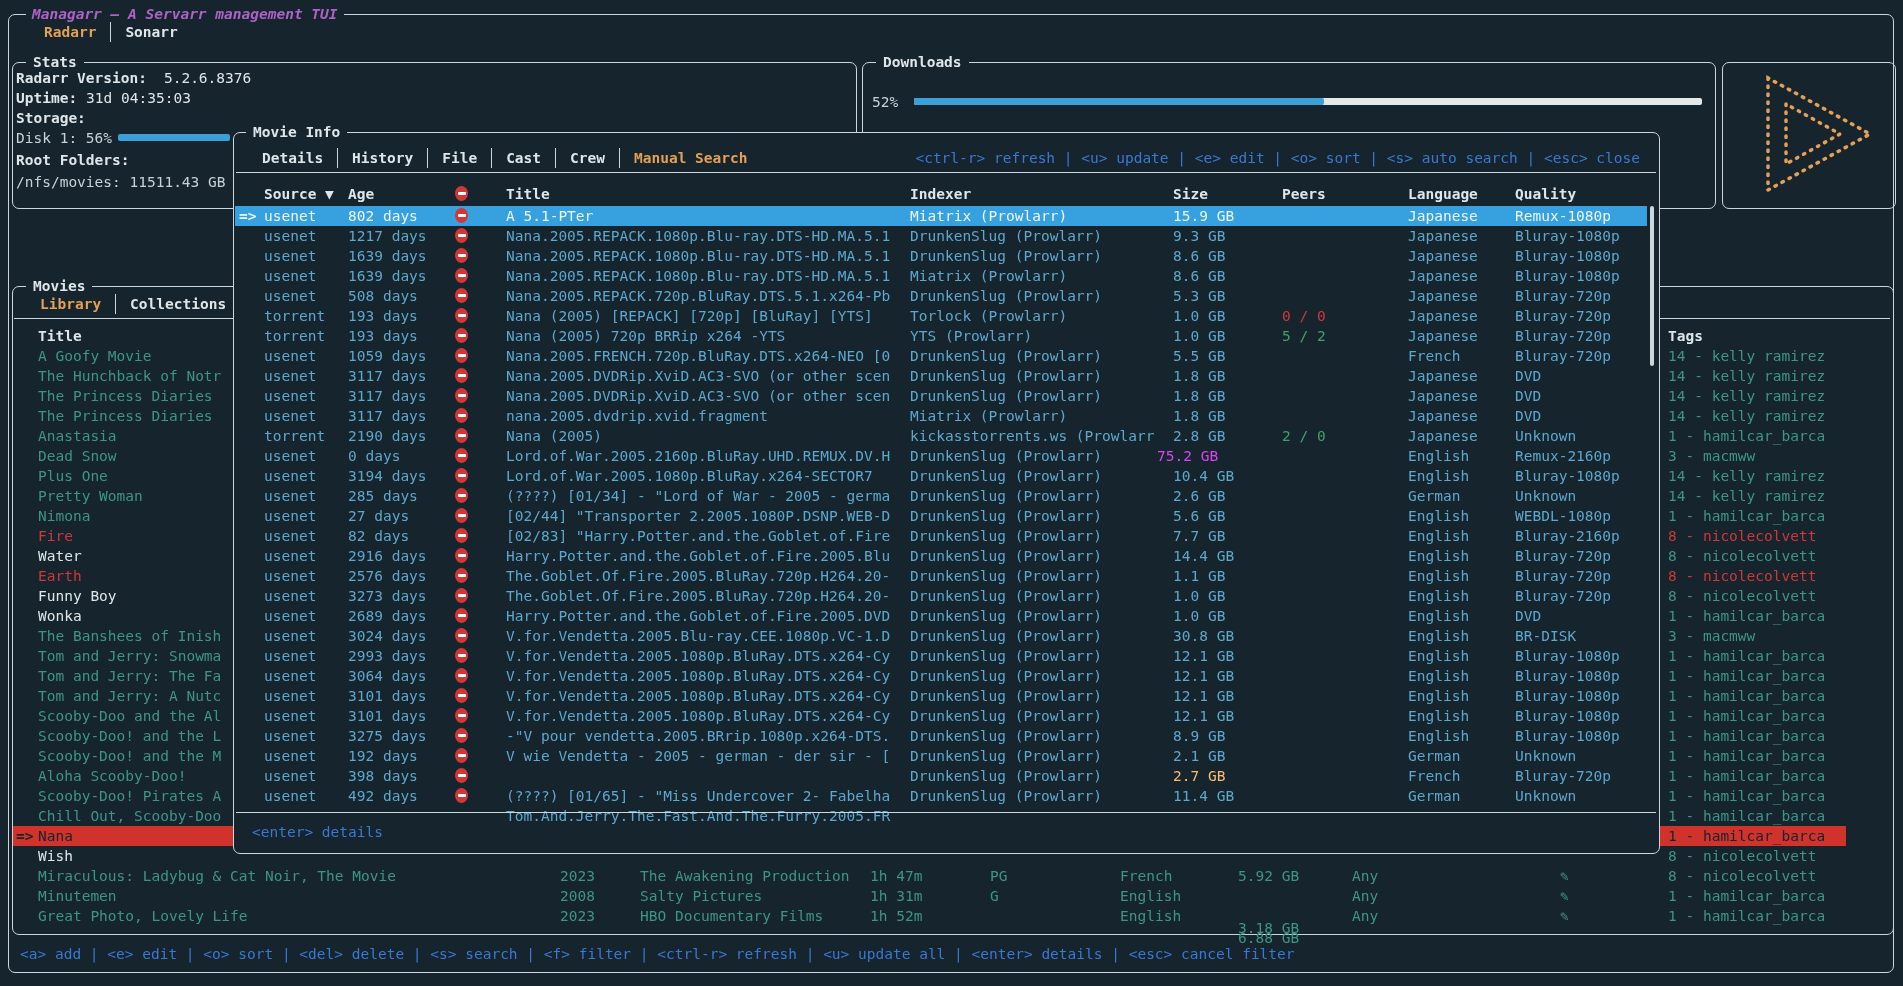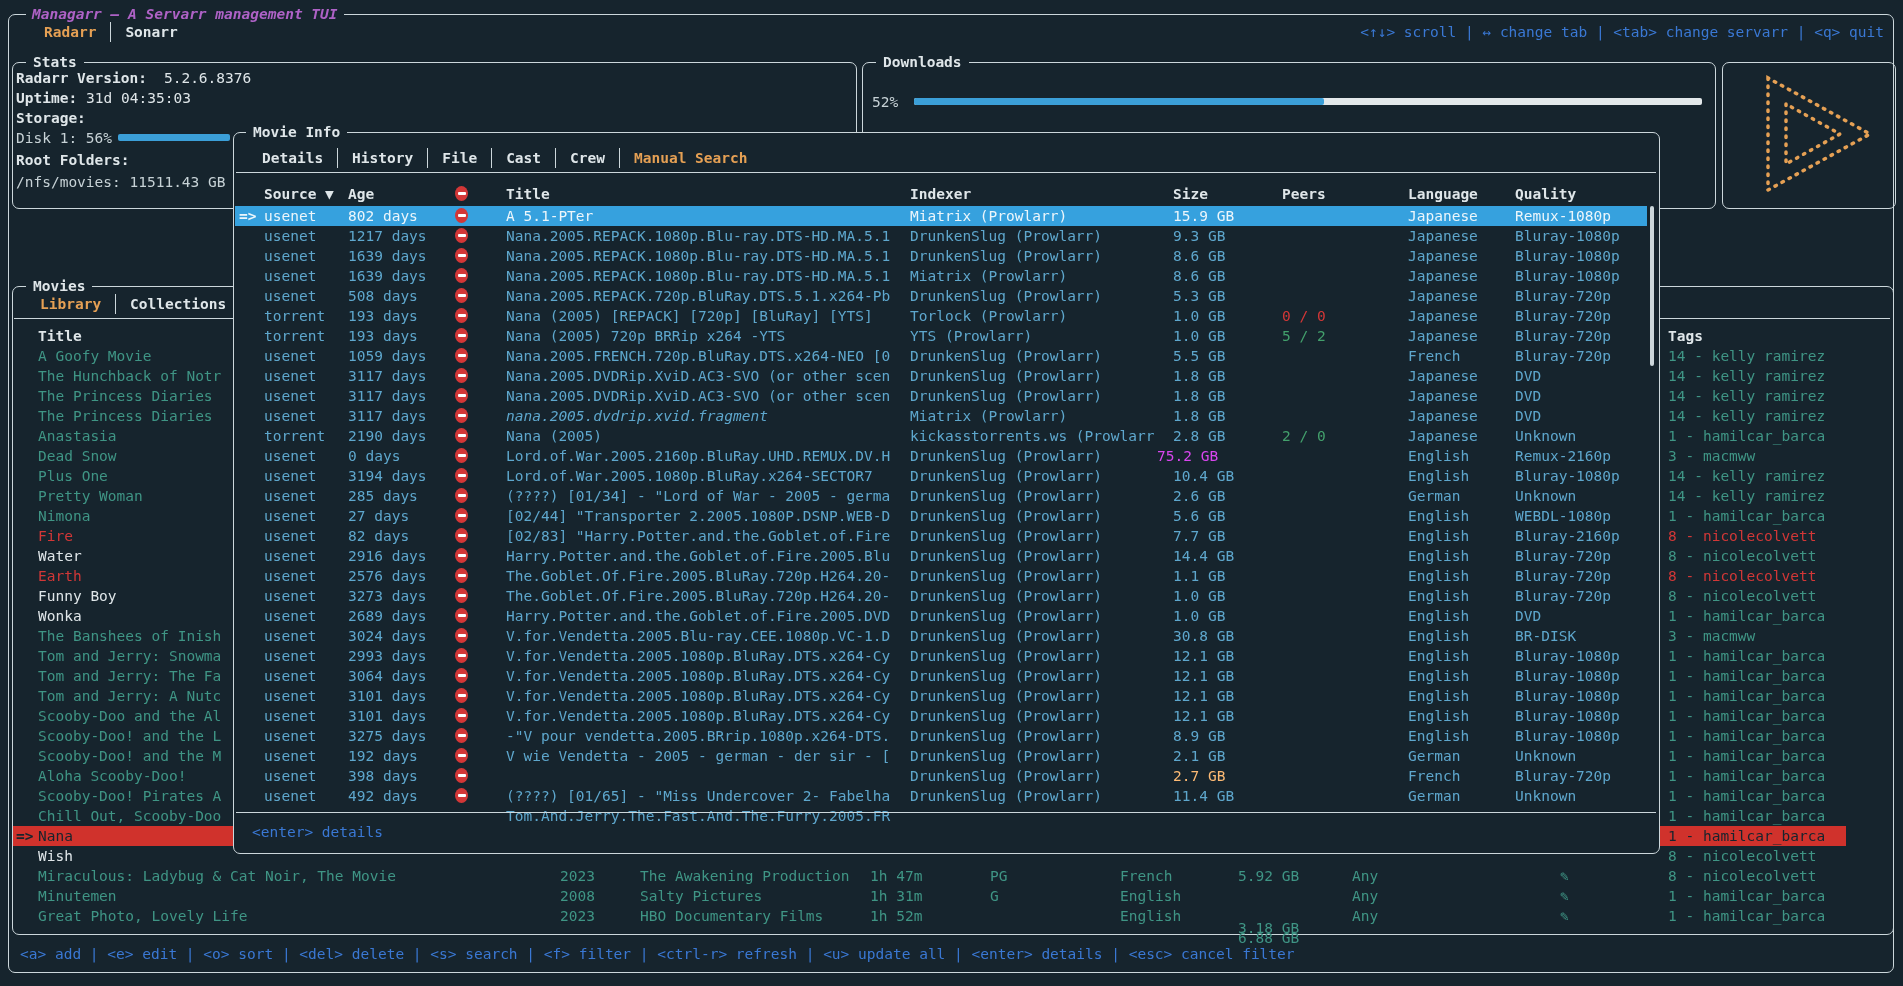--- a/index.html
+++ b/index.html
@@ -32,21 +32,20 @@
   <div id="layer-base">
 
     <div class="panel" style="left:8px;top:14px;width:1884px;height:957px"></div>
     <div class="abs b" style="left:26px;top:4px;background:var(--bg);padding:0 6px;font-style:italic;color:var(--purple)">Managarr – A Servarr management TUI</div>
 
     <div class="tabs" style="left:44px;top:22px">
       <span class="tab" style="color:var(--orange)">Radarr</span>
       <span class="vdiv"></span>
       <span class="tab">Sonarr</span>
     </div>
-    <div class="abs" style="right:19px;top:22px;color:var(--blue)">&lt;↑↓&gt; scroll | ↔ change tab | &lt;tab&gt; change servarr | &lt;q&gt; quit</div>
 
     <div class="panel" style="left:12px;top:62px;width:843px;height:145px"></div>
     <div class="panel-title" style="left:26px;top:52px">Stats</div>
     <div class="abs" style="left:16px;top:68px"><span class="b">Radarr Version:</span><span style="margin-left:17px">5.2.6.8376</span></div>
     <div class="abs" style="left:16px;top:88px"><span class="b">Uptime:</span><span style="margin-left:9px">31d 04:35:03</span></div>
     <div class="abs b" style="left:16px;top:108px">Storage:</div>
     <div class="abs" style="left:16px;top:128px;color:var(--dim)">Disk 1: 56%</div>
     <div class="abs" style="left:118px;top:134px;width:112px;height:7px;background:var(--pblue);border-radius:2px"></div>
     <div class="abs b" style="left:16px;top:150px">Root Folders:</div>
     <div class="abs" style="left:16px;top:172px;color:var(--dim)">/nfs/movies: 11511.43 GB</div>
@@ -166,20 +165,21 @@
         <div class="abs" style="left: 1668px; top: 906px; color: rgb(63, 149, 133);">1 - hamilcar_barca</div>
       </div>
 
     <div class="abs" style="left:20px;top:944px;color:var(--blue)">&lt;a&gt; add | &lt;e&gt; edit | &lt;o&gt; sort | &lt;del&gt; delete | &lt;s&gt; search | &lt;f&gt; filter | &lt;ctrl-r&gt; refresh | &lt;u&gt; update all | &lt;enter&gt; details | &lt;esc&gt; cancel filter</div>
   </div>
 
   <div id="modal-bg" class="panel" style="left:233px;top:132px;width:1425px;height:720px"></div>
   <div id="layer-modal">
     <div class="panel-title" style="left:246px;top:122px">Movie Info</div>
     <div class="tabs" id="modal-tabs" style="left:262px;top:148px"><span class="tab">Details</span><span class="vdiv"></span><span class="tab">History</span><span class="vdiv"></span><span class="tab">File</span><span class="vdiv"></span><span class="tab">Cast</span><span class="vdiv"></span><span class="tab">Crew</span><span class="vdiv"></span><span class="tab" style="color: rgb(229, 160, 84);">Manual Search</span></div>
+    <div class="abs" style="right:263px;top:148px;color:var(--blue)">&lt;ctrl-r&gt; refresh | &lt;u&gt; update | &lt;e&gt; edit | &lt;o&gt; sort | &lt;s&gt; auto search | &lt;esc&gt; close</div>
     <div class="hline" style="left:236px;top:172px;width:1420px"></div>
     <div id="modal-header">
         <div class="abs b" style="left: 264px; top: 184px; color: rgb(223, 230, 233);">Source ▼</div>
         <div class="abs b" style="left: 348px; top: 184px; color: rgb(223, 230, 233);">Age</div>
         <div class="noentry" style="left: 455px; top: 186px;"></div>
         <div class="abs b" style="left: 506px; top: 184px; color: rgb(223, 230, 233);">Title</div>
         <div class="abs b" style="left: 910px; top: 184px; color: rgb(223, 230, 233);">Indexer</div>
         <div class="abs b" style="left: 1173px; top: 184px; color: rgb(223, 230, 233);">Size</div>
         <div class="abs b" style="left: 1282px; top: 184px; color: rgb(223, 230, 233);">Peers</div>
         <div class="abs b" style="left: 1408px; top: 184px; color: rgb(223, 230, 233);">Language</div>
@@ -266,21 +266,21 @@
         <div class="abs" style="left: 348px; top: 386px; color: rgb(94, 167, 205);">3117 days</div>
         <div class="noentry" style="left: 455px; top: 388px;"></div>
         <div class="abs" style="left: 506px; top: 386px; color: rgb(94, 167, 205);">Nana.2005.DVDRip.XviD.AC3-SVO (or other scen</div>
         <div class="abs" style="left: 910px; top: 386px; color: rgb(94, 167, 205);">DrunkenSlug (Prowlarr)</div>
         <div class="abs" style="left: 1173px; top: 386px; color: rgb(94, 167, 205);">1.8 GB</div>
         <div class="abs" style="left: 1408px; top: 386px; color: rgb(94, 167, 205);">Japanese</div>
         <div class="abs" style="left: 1515px; top: 386px; color: rgb(94, 167, 205);">DVD</div>
         <div class="abs" style="left: 264px; top: 406px; color: rgb(94, 167, 205);">usenet</div>
         <div class="abs" style="left: 348px; top: 406px; color: rgb(94, 167, 205);">3117 days</div>
         <div class="noentry" style="left: 455px; top: 408px;"></div>
-        <div class="abs" style="left: 506px; top: 406px; color: rgb(94, 167, 205); font-style: italic;">nana.2005.dvdrip.xvid.fragment</div>
+        <div class="abs" style="left: 506px; top: 406px; color: rgb(94, 167, 205);">nana.2005.dvdrip.xvid.fragment</div>
         <div class="abs" style="left: 910px; top: 406px; color: rgb(94, 167, 205);">Miatrix (Prowlarr)</div>
         <div class="abs" style="left: 1173px; top: 406px; color: rgb(94, 167, 205);">1.8 GB</div>
         <div class="abs" style="left: 1408px; top: 406px; color: rgb(94, 167, 205);">Japanese</div>
         <div class="abs" style="left: 1515px; top: 406px; color: rgb(94, 167, 205);">DVD</div>
         <div class="abs" style="left: 264px; top: 426px; color: rgb(94, 167, 205);">torrent</div>
         <div class="abs" style="left: 348px; top: 426px; color: rgb(94, 167, 205);">2190 days</div>
         <div class="noentry" style="left: 455px; top: 428px;"></div>
         <div class="abs" style="left: 506px; top: 426px; color: rgb(94, 167, 205);">Nana (2005)</div>
         <div class="abs" style="left: 910px; top: 426px; color: rgb(94, 167, 205);">kickasstorrents.ws (Prowlarr</div>
         <div class="abs" style="left: 1173px; top: 426px; color: rgb(94, 167, 205);">2.8 GB</div>

